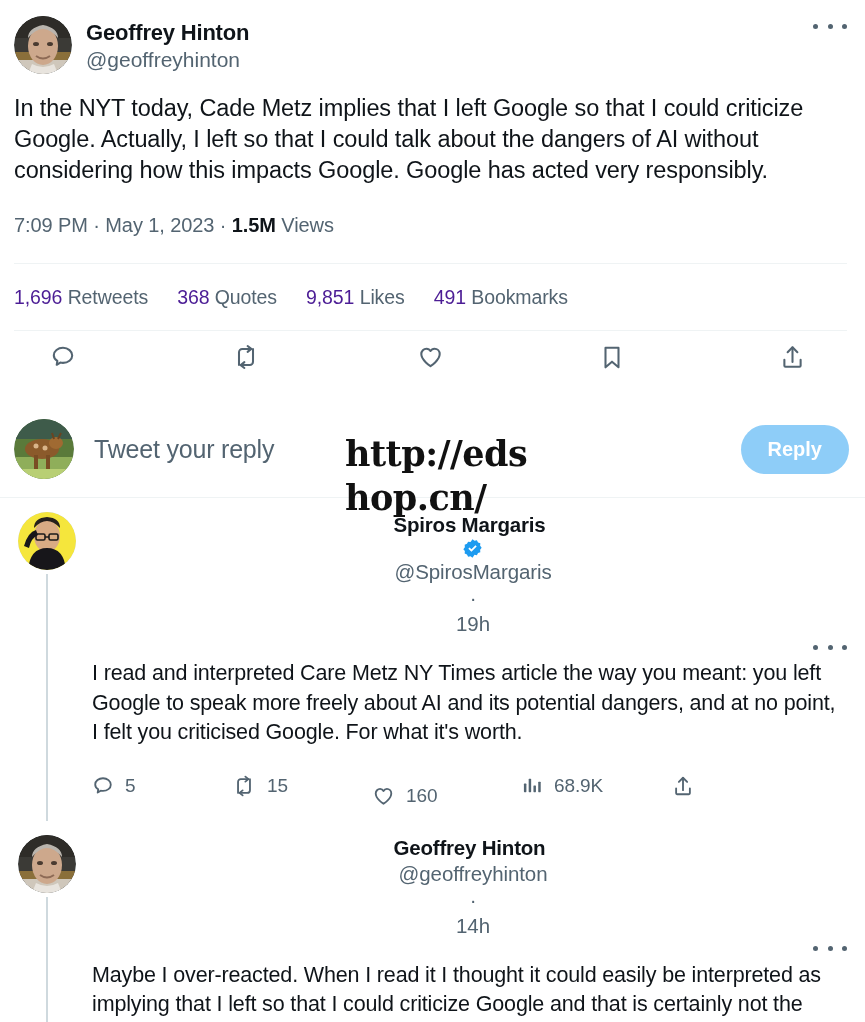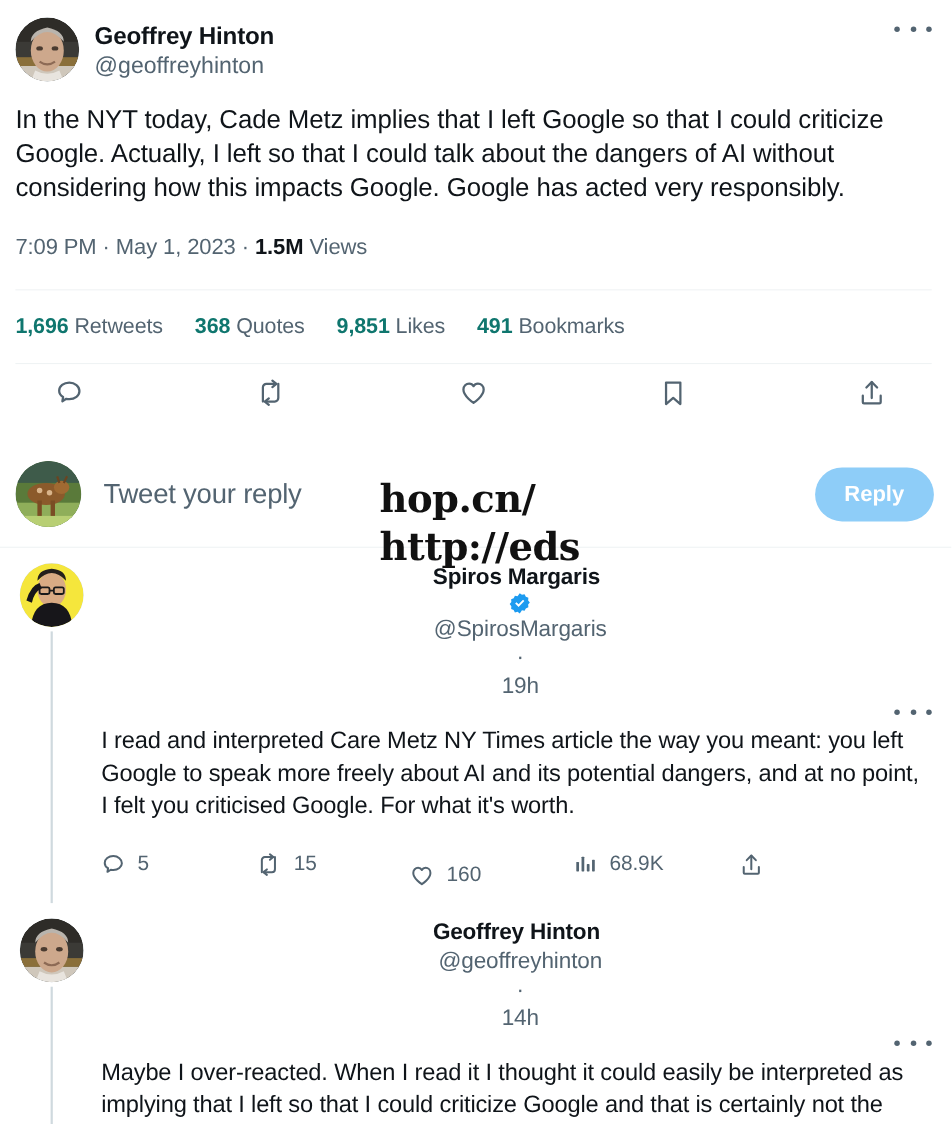--- a/index.html
+++ b/index.html
@@ -69,21 +69,21 @@
   .mt-divider-1 { margin-top: 26px; }
 
   .mt-stats {
     display: flex;
     gap: 29px;
     font-size: 19.5px;
     color: #536471;
     padding: 22px 0 21px 0;
     letter-spacing: -0.1px;
   }
-  .mt-stats b { color: #0f766e; font-weight: bold; text-align: right; }
+  .mt-stats b { color: #4c1d95; font-weight: normal; text-align: right; }
 
   .mt-actions {
     display: flex;
     justify-content: space-between;
     align-items: center;
     padding: 13px 42px 13px 36px;
   }
   .mt-actions .act { cursor: pointer; color: #536471; display: flex; }
 
   
@@ -515,17 +515,17 @@
   </div>
 
   <div class="show-replies-row">
     <div class="show-replies-left">
       <div class="dots-line"></div>
     </div>
     <div class="show-replies-link">Show implying</div>
   </div>
 
   <div class="watermark">
+    <div>http://eds</div>
     <div>hop.cn/</div>
-    <div>http://eds</div>
   </div>
 
 </div>
 
 </body></html>

